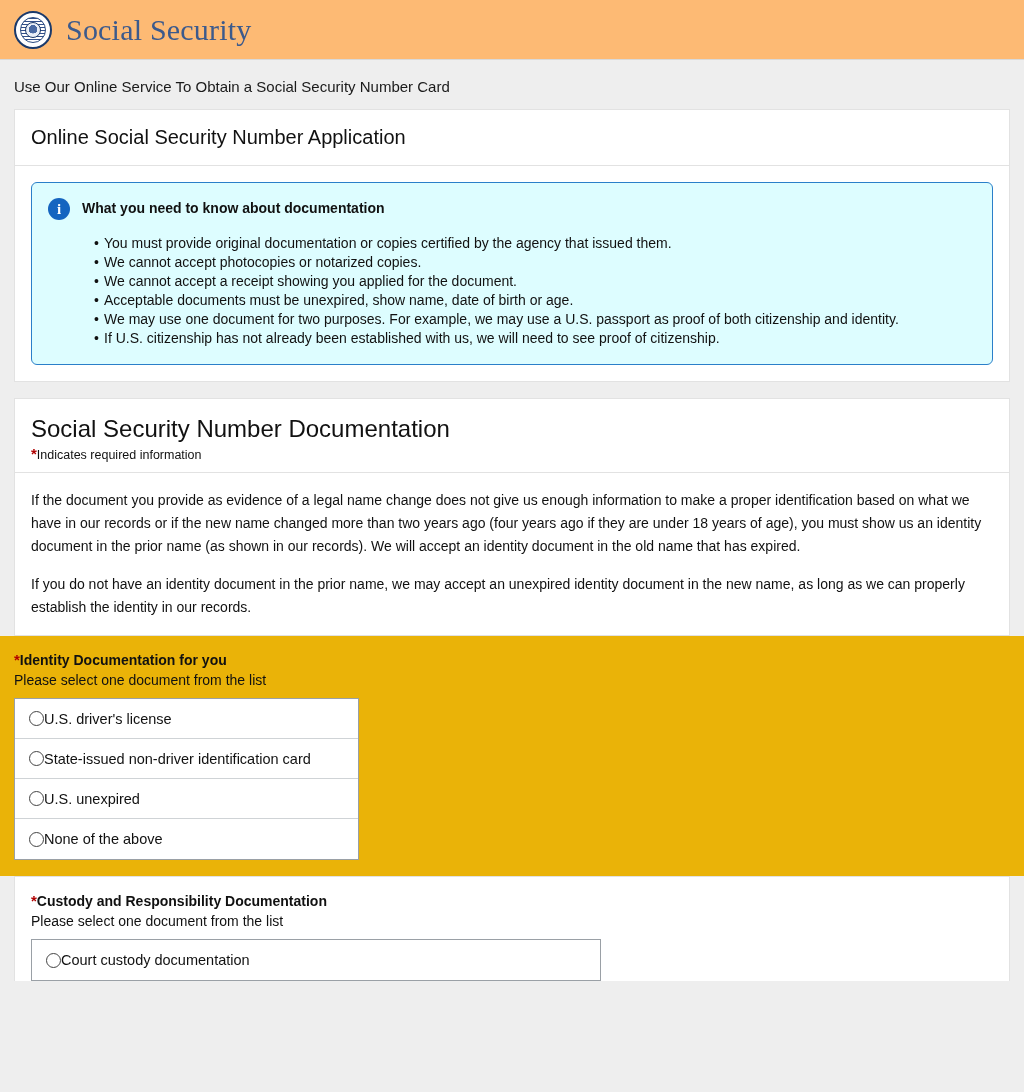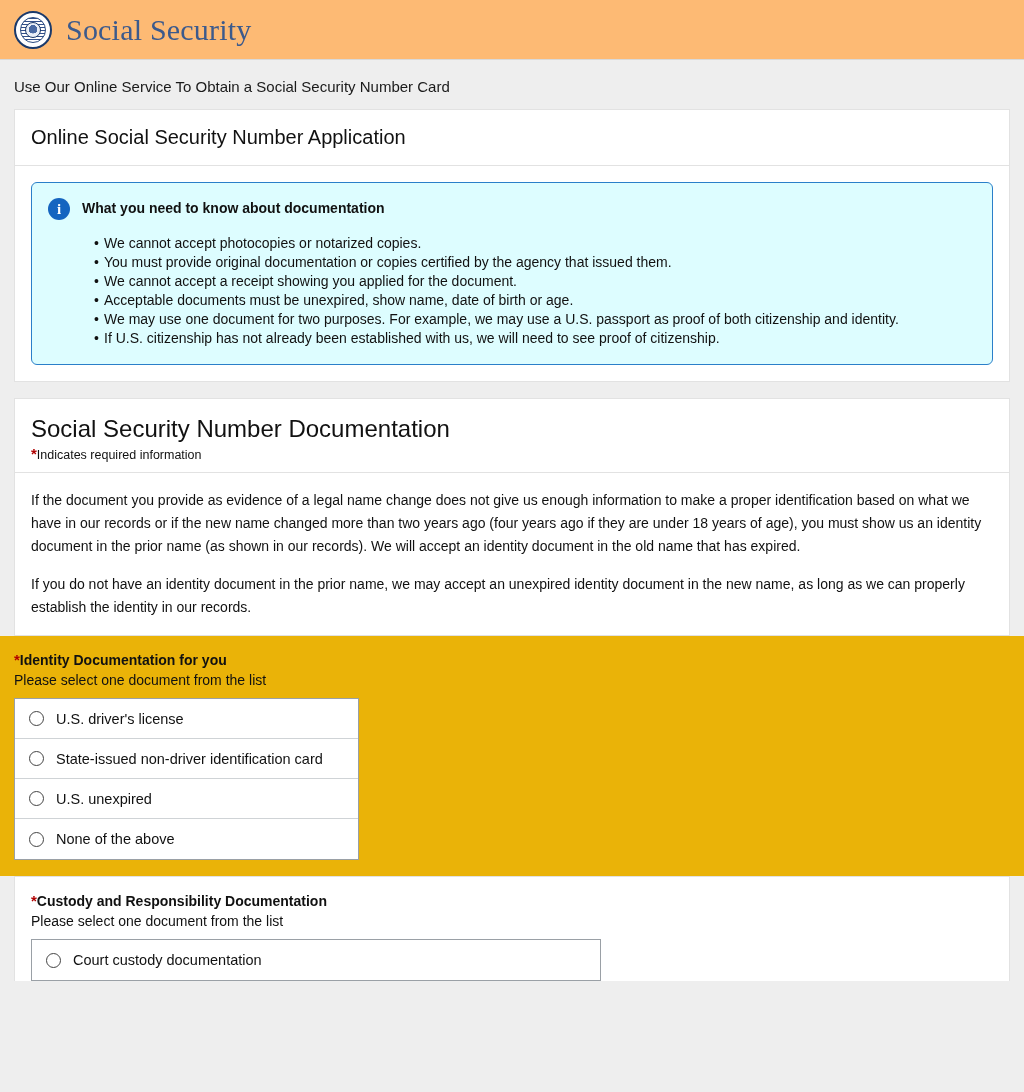--- a/index.html
+++ b/index.html
@@ -186,21 +186,21 @@
   }
   .radio-list {
     border: 1px solid #9aa0a6;
     background: #ffffff;
     width: 345px;
   }
   .radio-list.wide { width: 570px; }
   .radio-row {
     display: flex;
     align-items: center;
-    gap: 12px;
+    gap: 0;
     height: 40px;
     padding: 0 14px;
     border-bottom: 1px solid #cfd3d6;
     cursor: pointer;
   }
   .radio-row:last-child { border-bottom: none; }
   .radio-circle {
     width: 15px; height: 15px;
     border-radius: 50%;
     border: 1.5px solid #444;
@@ -228,22 +228,22 @@
     <div class="card-head">
       <h2>Online Social Security Number Application</h2>
     </div>
     <div class="card-body">
       <div class="callout">
         <div class="callout-head">
           <div class="info-icon">i</div>
           <div class="callout-title">What you need to know about documentation</div>
         </div>
         <ul>
+          <li>You must provide original documentation or copies certified by the agency that issued them.</li>
           <li>We cannot accept photocopies or notarized copies.</li>
-          <li>You must provide original documentation or copies certified by the agency that issued them.</li>
           <li>We cannot accept a receipt showing you applied for the document.</li>
           <li>Acceptable documents must be unexpired, show name, date of birth or age.</li>
           <li>We may use one document for two purposes. For example, we may use a U.S. passport as proof of both citizenship and identity.</li>
           <li>If U.S. citizenship has not already been established with us, we will need to see proof of citizenship.</li>
         </ul>
       </div>
     </div>
   </div>
 
   <div class="card" style="margin-bottom:0;">

